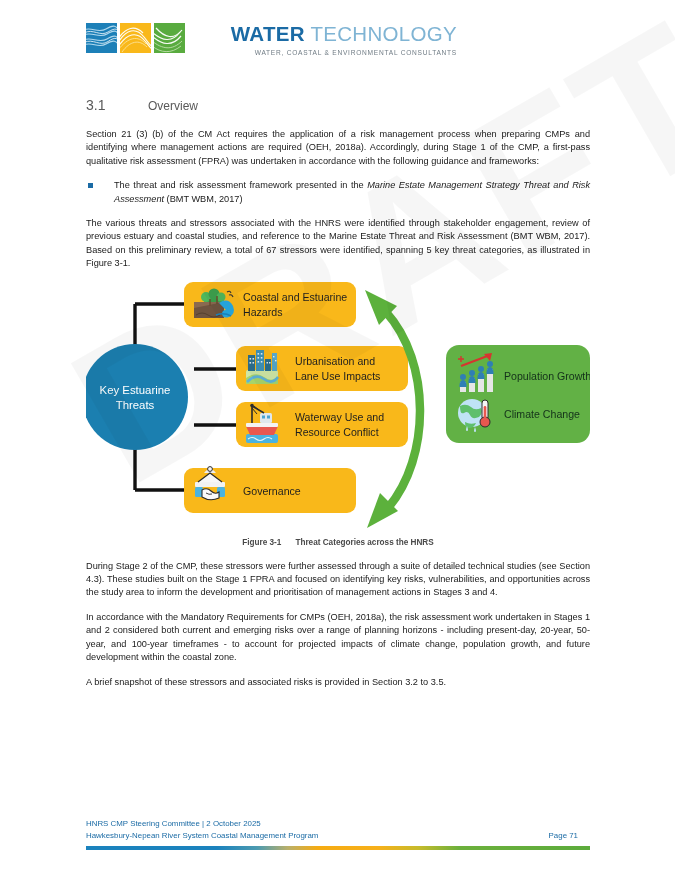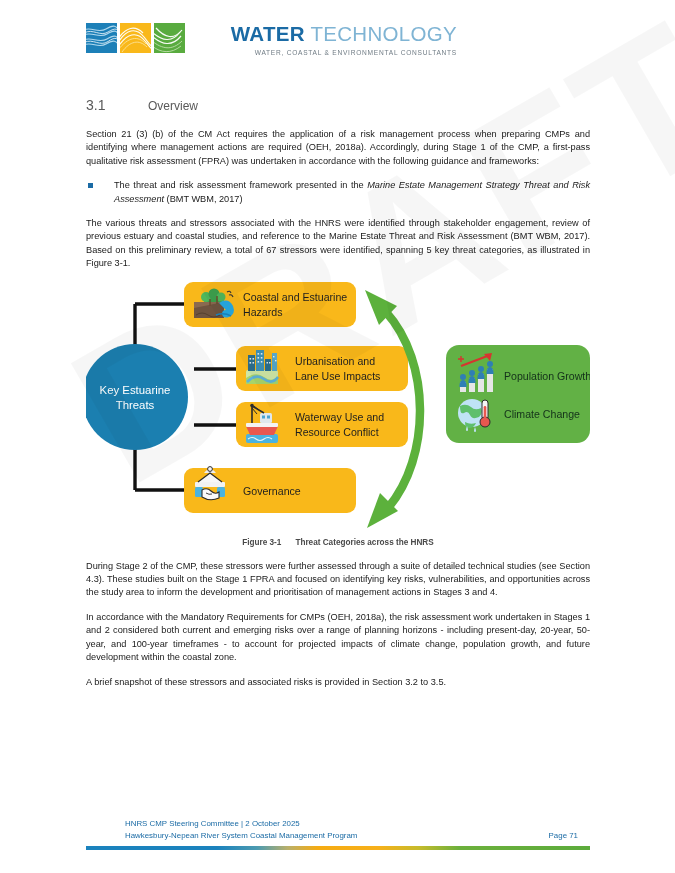--- a/index.html
+++ b/index.html
@@ -181,21 +181,20 @@
     z-index: 2;
   }
   .footer-rows {
     position: relative;
     height: 26px;
   }
   .footer-line1, .footer-line2 {
     font-size: 7.9px;
     color: #1b6ba5;
     line-height: 11.5px;
-    margin-left: 39px;
   }
   .footer-page {
     position: absolute;
     right: 12px;
     top: 11.5px;
     font-size: 7.9px;
     color: #1b6ba5;
     line-height: 11.5px;
   }
   .footer-bar {

